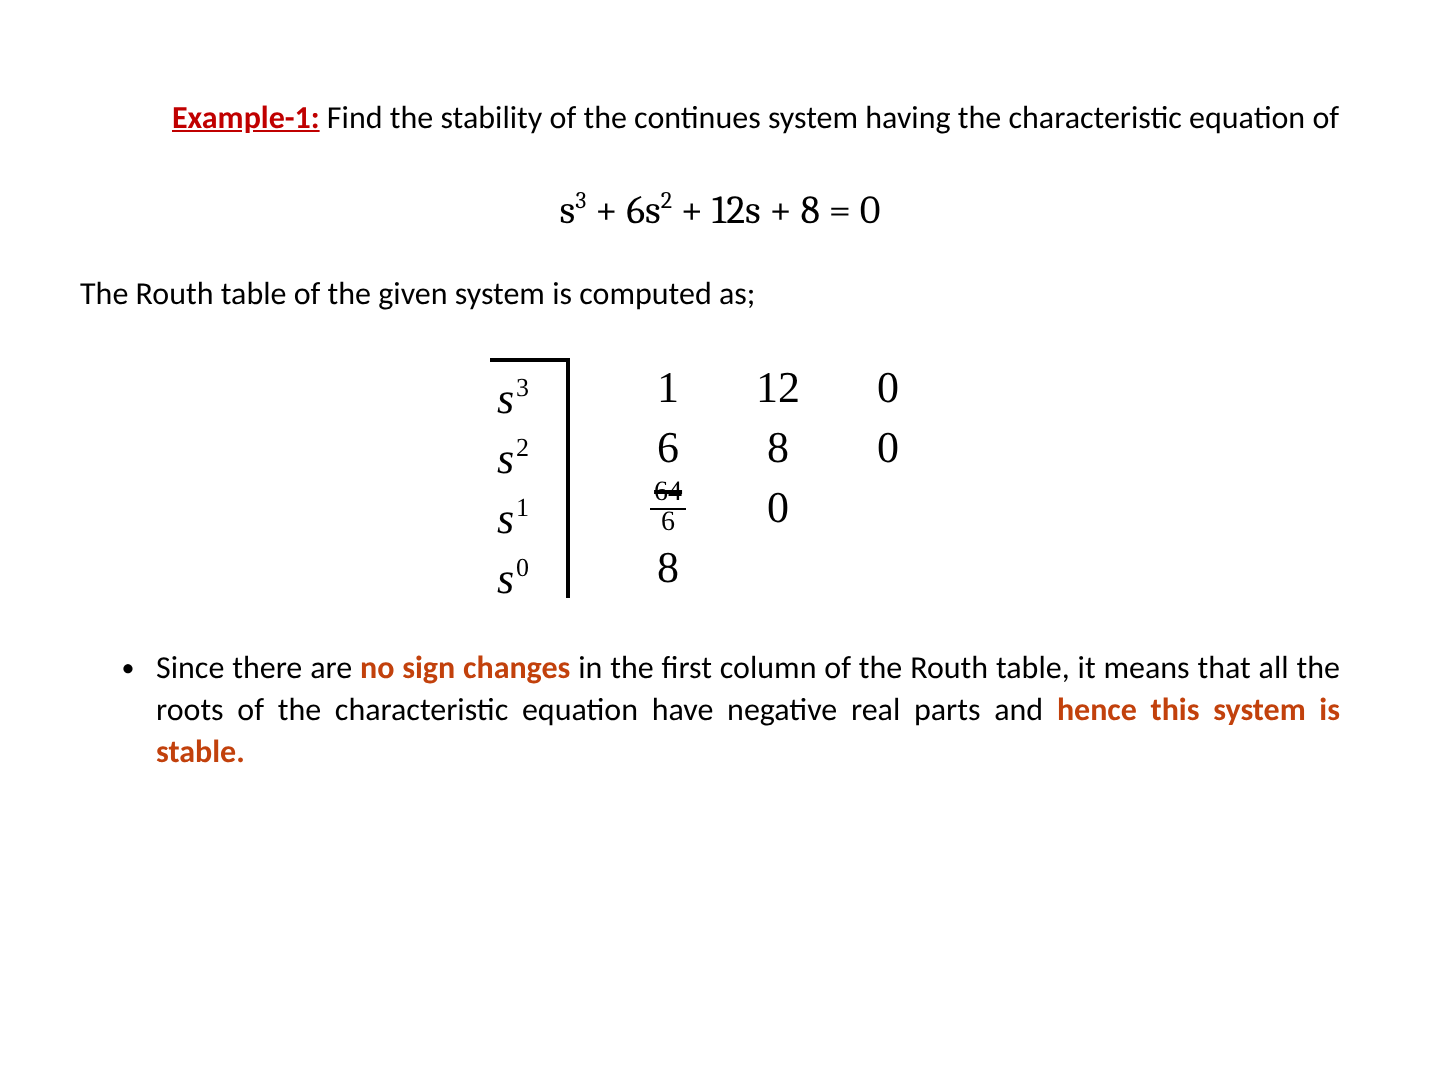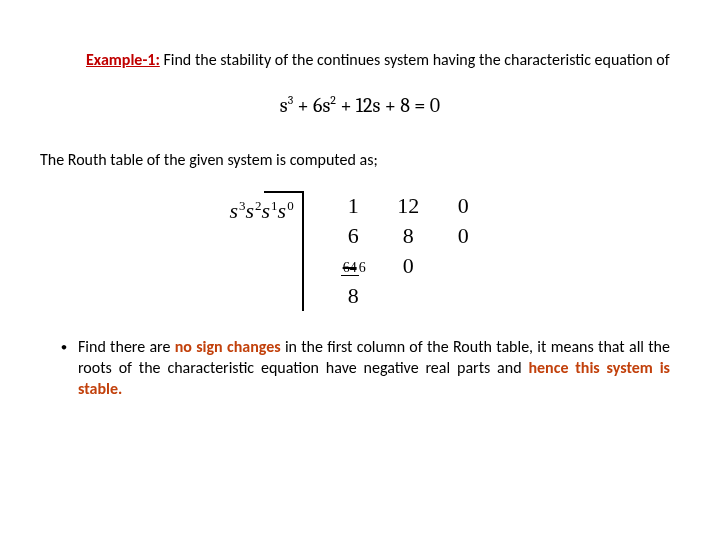--- a/index.html
+++ b/index.html
@@ -23,41 +23,42 @@
   .example-label {
     color: #c00000;
     font-weight: bold;
     text-decoration: underline;
     margin-left: 36px;
   }
   .equation {
     text-align: center;
     font-family: Cambria, "Times New Roman", serif;
     font-size: 20px;
-    margin: 22px 0 34px 0;
+    margin: 22px 0 22px 0;
   }
   .equation sup { font-size: 12px; }
   .routh-intro {
     margin-left: -10px;
     margin-bottom: 20px;
   }
   .routh-wrap {
     display: flex;
     justify-content: center;
     margin: 10px 0 26px 0;
   }
   .routh {
     display: flex;
     font-family: "Times New Roman", serif;
     font-size: 22px;
     font-style: italic;
   }
   .routh-labels {
     display: flex;
-    padding-right: 8px;
+    flex-direction: column;
+    padding-right: 18px;
     border-right: 2px solid #000;
     position: relative;
   }
   .routh-labels::before {
     content: "";
     position: absolute;
     top: 0;
     right: -2px;
     width: 40px;
     height: 2px;
@@ -79,21 +80,21 @@
     display: flex;
     height: 30px;
     align-items: center;
   }
   .routh-cell {
     width: 55px;
     text-align: center;
   }
   .frac {
     display: inline-flex;
-    flex-direction: row;
+    flex-direction: column;
     align-items: center;
     font-size: 14px;
     line-height: 1;
     vertical-align: middle;
   }
   .frac .num {
     border-bottom: 1px solid #000;
     padding: 0 2px;
   }
   .strike { text-decoration: line-through; text-decoration-thickness: 1.5px;}
@@ -166,17 +167,17 @@
           <div class="routh-cell"></div>
           <div class="routh-cell"></div>
         </div>
       </div>
     </div>
   </div>
 
   <div class="bullet-row">
     <div class="bullet">•</div>
     <div class="bullet-text">
-      <span>Find there are </span><span class="emph-red">no sign changes</span><span> in the first column of the Routh table, it means that all the roots of the characteristic equation have negative real parts and </span><span class="emph-red">hence this system is stable.</span><span></span>
+      <span>Since there are </span><span class="emph-red">no sign changes</span><span> in the first column of the Routh table, it means that all the roots of the characteristic equation have negative real parts and </span><span class="emph-red">hence this system is stable.</span><span></span>
     </div>
   </div>
 
 </div>
 
 </body></html>

